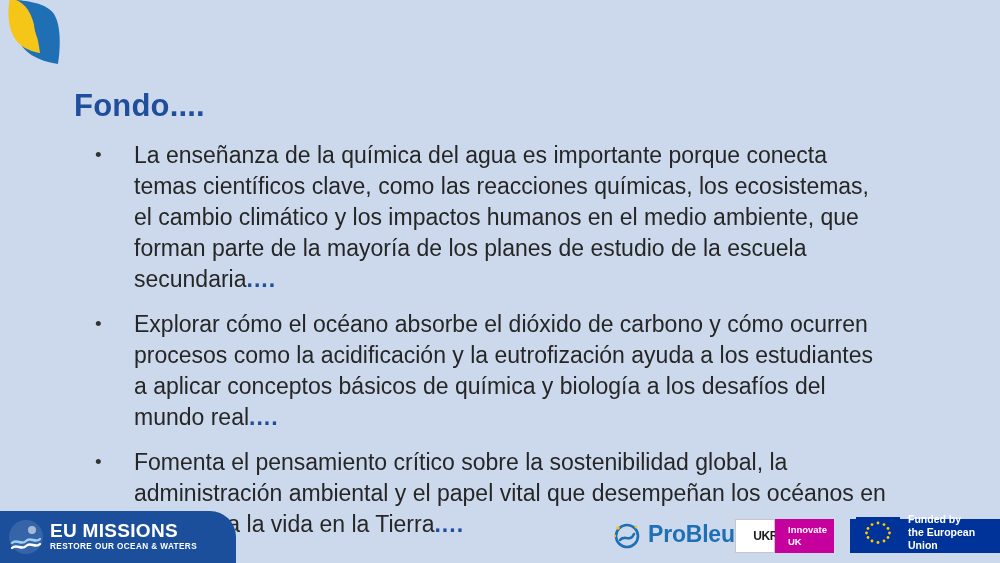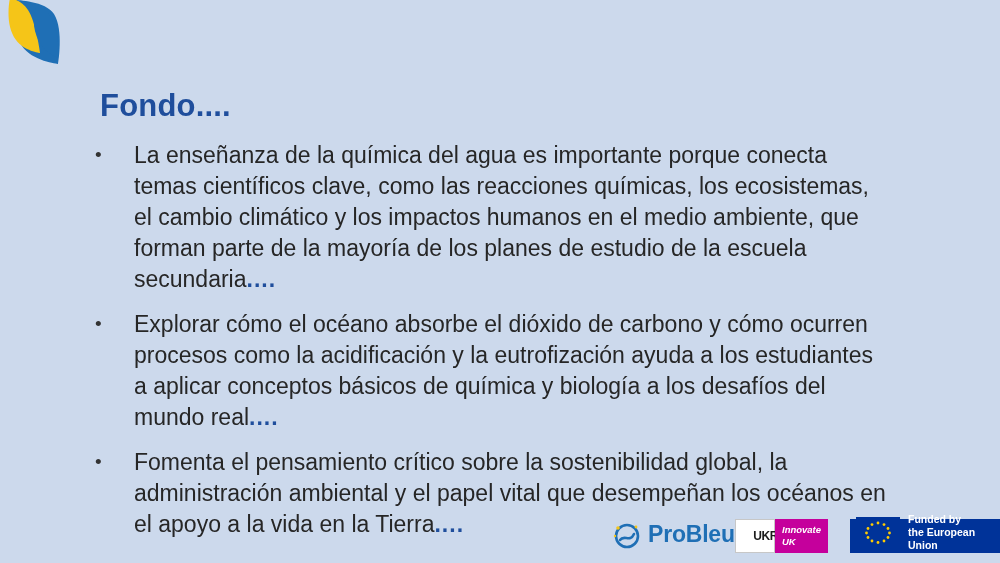--- a/index.html
+++ b/index.html
@@ -25,21 +25,21 @@
     position: absolute;
     left: 2px;
     top: -6px;
     width: 110px;
     height: 110px;
   }
 
   
   .slide-title {
     position: absolute;
-    left: 100px;
+    left: 74px;
     top: 88px;
     font-size: 31px;
     font-weight: bold;
     color: #1f4e9c;
     letter-spacing: 0.2px;
   }
 
   
   .body-list {
     position: absolute;
@@ -158,28 +158,27 @@
     font-size: 12px;
     font-weight: bold;
     color: #1c1c1c;
     letter-spacing: -0.5px;
     line-height: 11px;
     text-align: center;
   }
   .ukri .innovate {
     background: #c5009c;
     color: #ffffff;
-    padding: 3px 7px 3px 7px;
+    padding: 3px 7px 3px 13px;
     font-size: 9.5px;
     font-weight: bold;
     line-height: 12px;
     display: flex;
     flex-direction: column;
     justify-content: center;
-    font-style: italic;
   }
 
   .eu-funded {
     position: absolute;
     left: 850px;
     bottom: 10px;
     height: 34px;
     background: #003399;
     display: flex;
     align-items: center;
@@ -235,20 +234,34 @@
       <div class="bullet-dot">•</div>
       <div class="bullet-text">
         <span>Fomenta el pensamiento crítico sobre la sostenibilidad global, la administración ambiental y el papel vital que desempeñan los océanos en el apoyo a la vida en la Tierra</span><span class="tail">....</span>
       </div>
     </div>
 
   </div>
 
   <div class="footer">
 
+    <div class="eu-missions">
+      <div class="wave">
+        <svg width="36" height="36" viewBox="0 0 36 36" xmlns="http://www.w3.org/2000/svg">
+          <circle cx="18" cy="18" r="17" fill="#ffffff" opacity="0.12"></circle>
+          <path d="M4 24 C9 19 13 27 18 22 C23 17 27 25 32 20" stroke="#9fd2f0" stroke-width="2.4" fill="none" stroke-linecap="round"></path>
+          <path d="M4 29 C9 24 13 32 18 27 C23 22 27 30 32 25" stroke="#ffffff" stroke-width="2.4" fill="none" stroke-linecap="round"></path>
+          <circle cx="24" cy="11" r="4" fill="#ffffff" opacity="0.55"></circle>
+        </svg>
+      </div>
+      <div>
+        <div class="txt-main">EU MISSIONS</div>
+        <div class="txt-sub">RESTORE OUR OCEAN &amp; WATERS</div>
+      </div>
+    </div>
 
     <div class="problue">
       <div class="mark">
         <svg width="30" height="30" viewBox="0 0 30 30" xmlns="http://www.w3.org/2000/svg">
           <circle cx="15" cy="15" r="11" fill="none" stroke="#1f6fb5" stroke-width="2.6"></circle>
           <path d="M8 19 C12 13 18 22 22 13" stroke="#1f6fb5" stroke-width="2.6" fill="none" stroke-linecap="round"></path>
           <circle cx="6" cy="7" r="1.8" fill="#f5c518"></circle>
           <circle cx="24" cy="6" r="1.4" fill="#f5c518"></circle>
           <circle cx="3" cy="15" r="1.2" fill="#f5c518"></circle>
         </svg>

